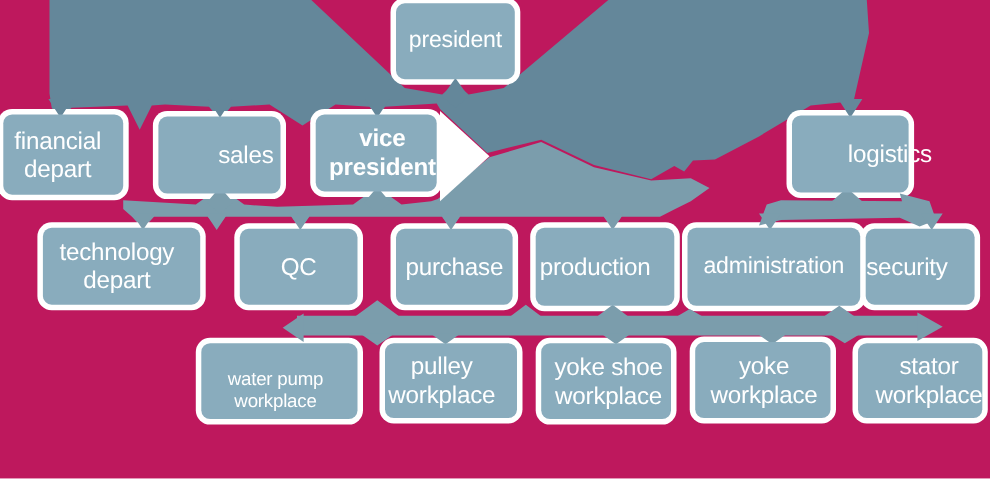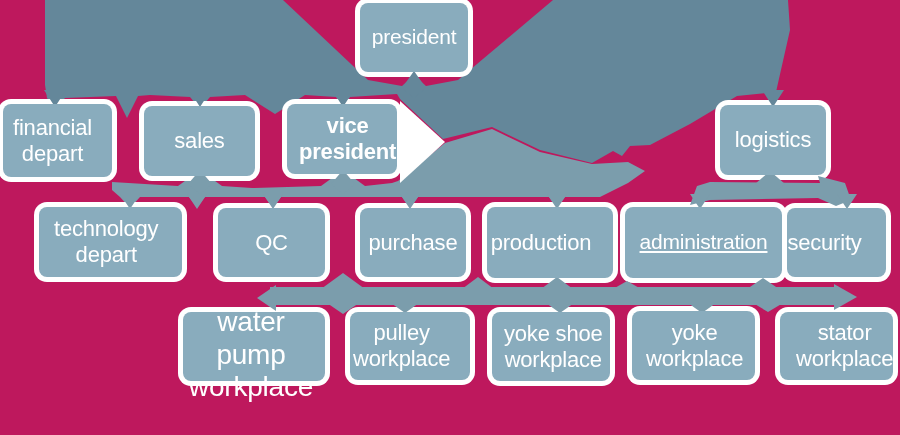--- a/index.html
+++ b/index.html
@@ -99,32 +99,32 @@
         <rect x="492" y="312" width="118" height="69" rx="8" fill="#89acbd"></rect>
         <rect x="632" y="311" width="123" height="69" rx="8" fill="#89acbd"></rect>
         <rect x="780" y="312" width="113" height="68" rx="8" fill="#89acbd"></rect>
       </g>
   </svg>
 
   <div class="labels">
       <div class="node-label c" style="left: 360px; top: 3px; width: 108px; height: 69px; font-size: 21px; color: rgb(255, 255, 255);">president</div>
       <div class="node-label l" style="left: 3px; top: 104px; width: 99px; height: 73px; padding-left: 10px; font-size: 22px; color: rgb(255, 255, 255);">financial
 depart</div>
-      <div class="node-label c" style="left: 144px; top: 106px; width: 111px; height: 70px; font-size: 22px; color: rgb(255, 255, 255);">sales</div>
+      <div class="node-label c" style="left: 144px; top: 106px; width: 111px; height: 70px; font-size: 22px; color: rgb(255, 255, 255); padding-left: 24px;">sales</div>
       <div class="node-label l" style="left: 287px; top: 104px; width: 98px; height: 70px; padding-left: 12px; font-size: 22px; color: rgb(255, 255, 255); font-weight: bold;">vice
 president</div>
-      <div class="node-label c" style="left: 720px; top: 105px; width: 106px; height: 70px; font-size: 22px; color: rgb(255, 255, 255);">logistics</div>
+      <div class="node-label c" style="left: 756px; top: 105px; width: 106px; height: 70px; font-size: 22px; color: rgb(255, 255, 255);">logistics</div>
       <div class="node-label l" style="left: 39px; top: 207px; width: 128px; height: 70px; padding-left: 15px; font-size: 22px; color: rgb(255, 255, 255);">technology
 depart</div>
       <div class="node-label c" style="left: 218px; top: 208px; width: 107px; height: 69px; font-size: 22px; color: rgb(255, 255, 255);">QC</div>
       <div class="node-label c" style="left: 360px; top: 208px; width: 106px; height: 69px; font-size: 22px; color: rgb(255, 255, 255);">purchase</div>
       <div class="node-label c" style="left: 487px; top: 207px; width: 108px; height: 71px; font-size: 22px; color: rgb(255, 255, 255);">production</div>
-      <div class="node-label c" style="left: 625px; top: 207px; width: 157px; height: 71px; font-size: 21px; color: rgb(255, 255, 255); text-decoration: underline;">administration</div>
+      <div class="node-label c" style="left: 625px; top: 207px; width: 157px; height: 71px; font-size: 21px; color: rgb(255, 255, 255);">administration</div>
       <div class="node-label c" style="left: 775px; top: 208px; width: 99px; height: 69px; font-size: 22px; color: rgb(255, 255, 255);">security</div>
-      <div class="node-label l" style="left: 183px; top: 312px; width: 130px; height: 86px; padding-left: 3px; font-size: 28px; color: rgb(255, 255, 255);">water pump
+      <div class="node-label l" style="left: 183px; top: 312px; width: 130px; height: 86px; padding-left: 24px; font-size: 17px; color: rgb(255, 255, 255);">water pump
 workplace</div>
       <div class="node-label l" style="left: 350px; top: 312px; width: 107px; height: 68px; padding-left: 3px; font-size: 22px; color: rgb(255, 255, 255);">pulley
 workplace</div>
       <div class="node-label l" style="left: 492px; top: 312px; width: 106px; height: 69px; padding-left: 12px; font-size: 22px; color: rgb(255, 255, 255);">yoke shoe
 workplace</div>
       <div class="node-label l" style="left: 632px; top: 311px; width: 109px; height: 69px; padding-left: 14px; font-size: 22px; color: rgb(255, 255, 255);">yoke
 workplace</div>
       <div class="node-label l" style="left: 780px; top: 312px; width: 99px; height: 68px; padding-left: 16px; font-size: 22px; color: rgb(255, 255, 255);">stator
 workplace</div>
     </div>

